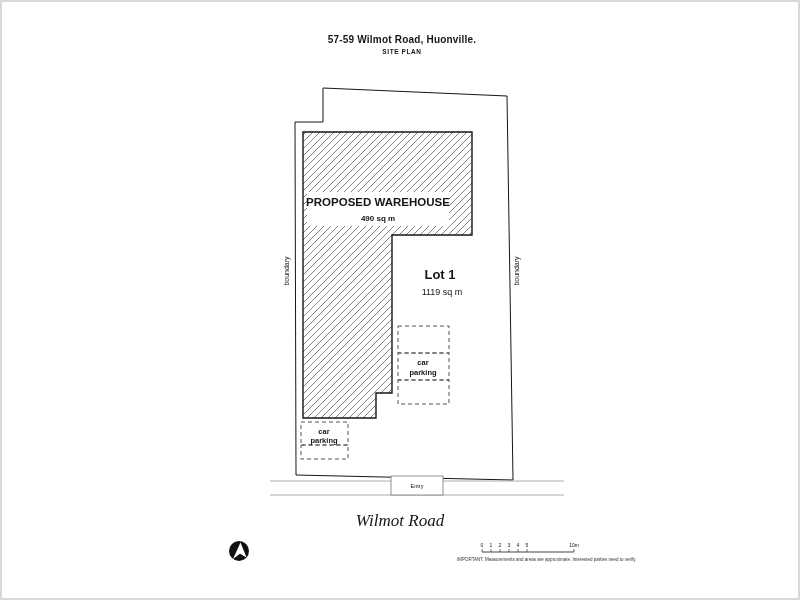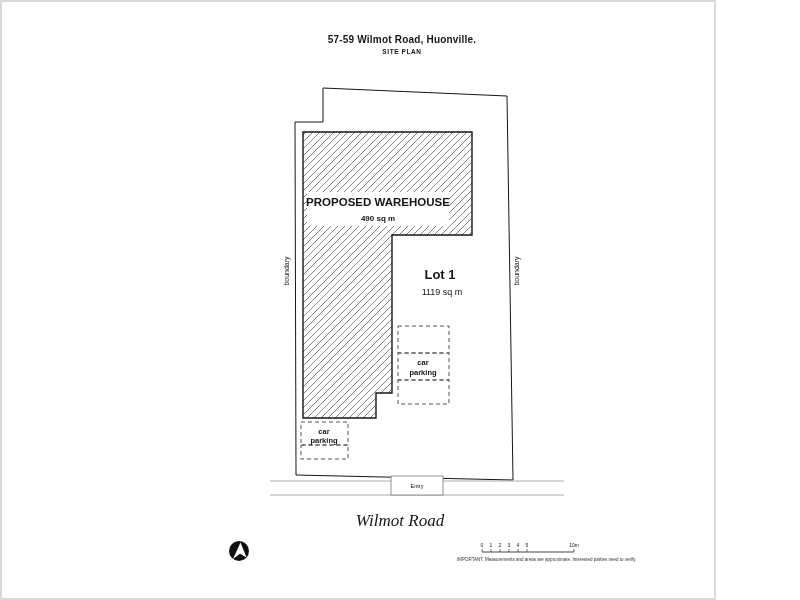--- a/index.html
+++ b/index.html
@@ -1,18 +1,18 @@
 <!DOCTYPE html>
 <html><head>
 <meta charset="utf-8">
 <style>
   html, body { margin: 0; padding: 0; background: #ffffff; }
   .canvas {
     position: relative;
-    width: 716px;
+    width: 800px;
     height: 600px;
     background: #ffffff;
     box-sizing: border-box;
     border: 2px solid #d9d9d9;
     overflow: hidden;
     font-family: "Liberation Sans", sans-serif;
   }
   svg { display: block; }
   text { fill: #161616; font-family: "Liberation Sans", sans-serif; }
   .t-title   { font-size: 10px;  font-weight: bold; letter-spacing: .2px; }

